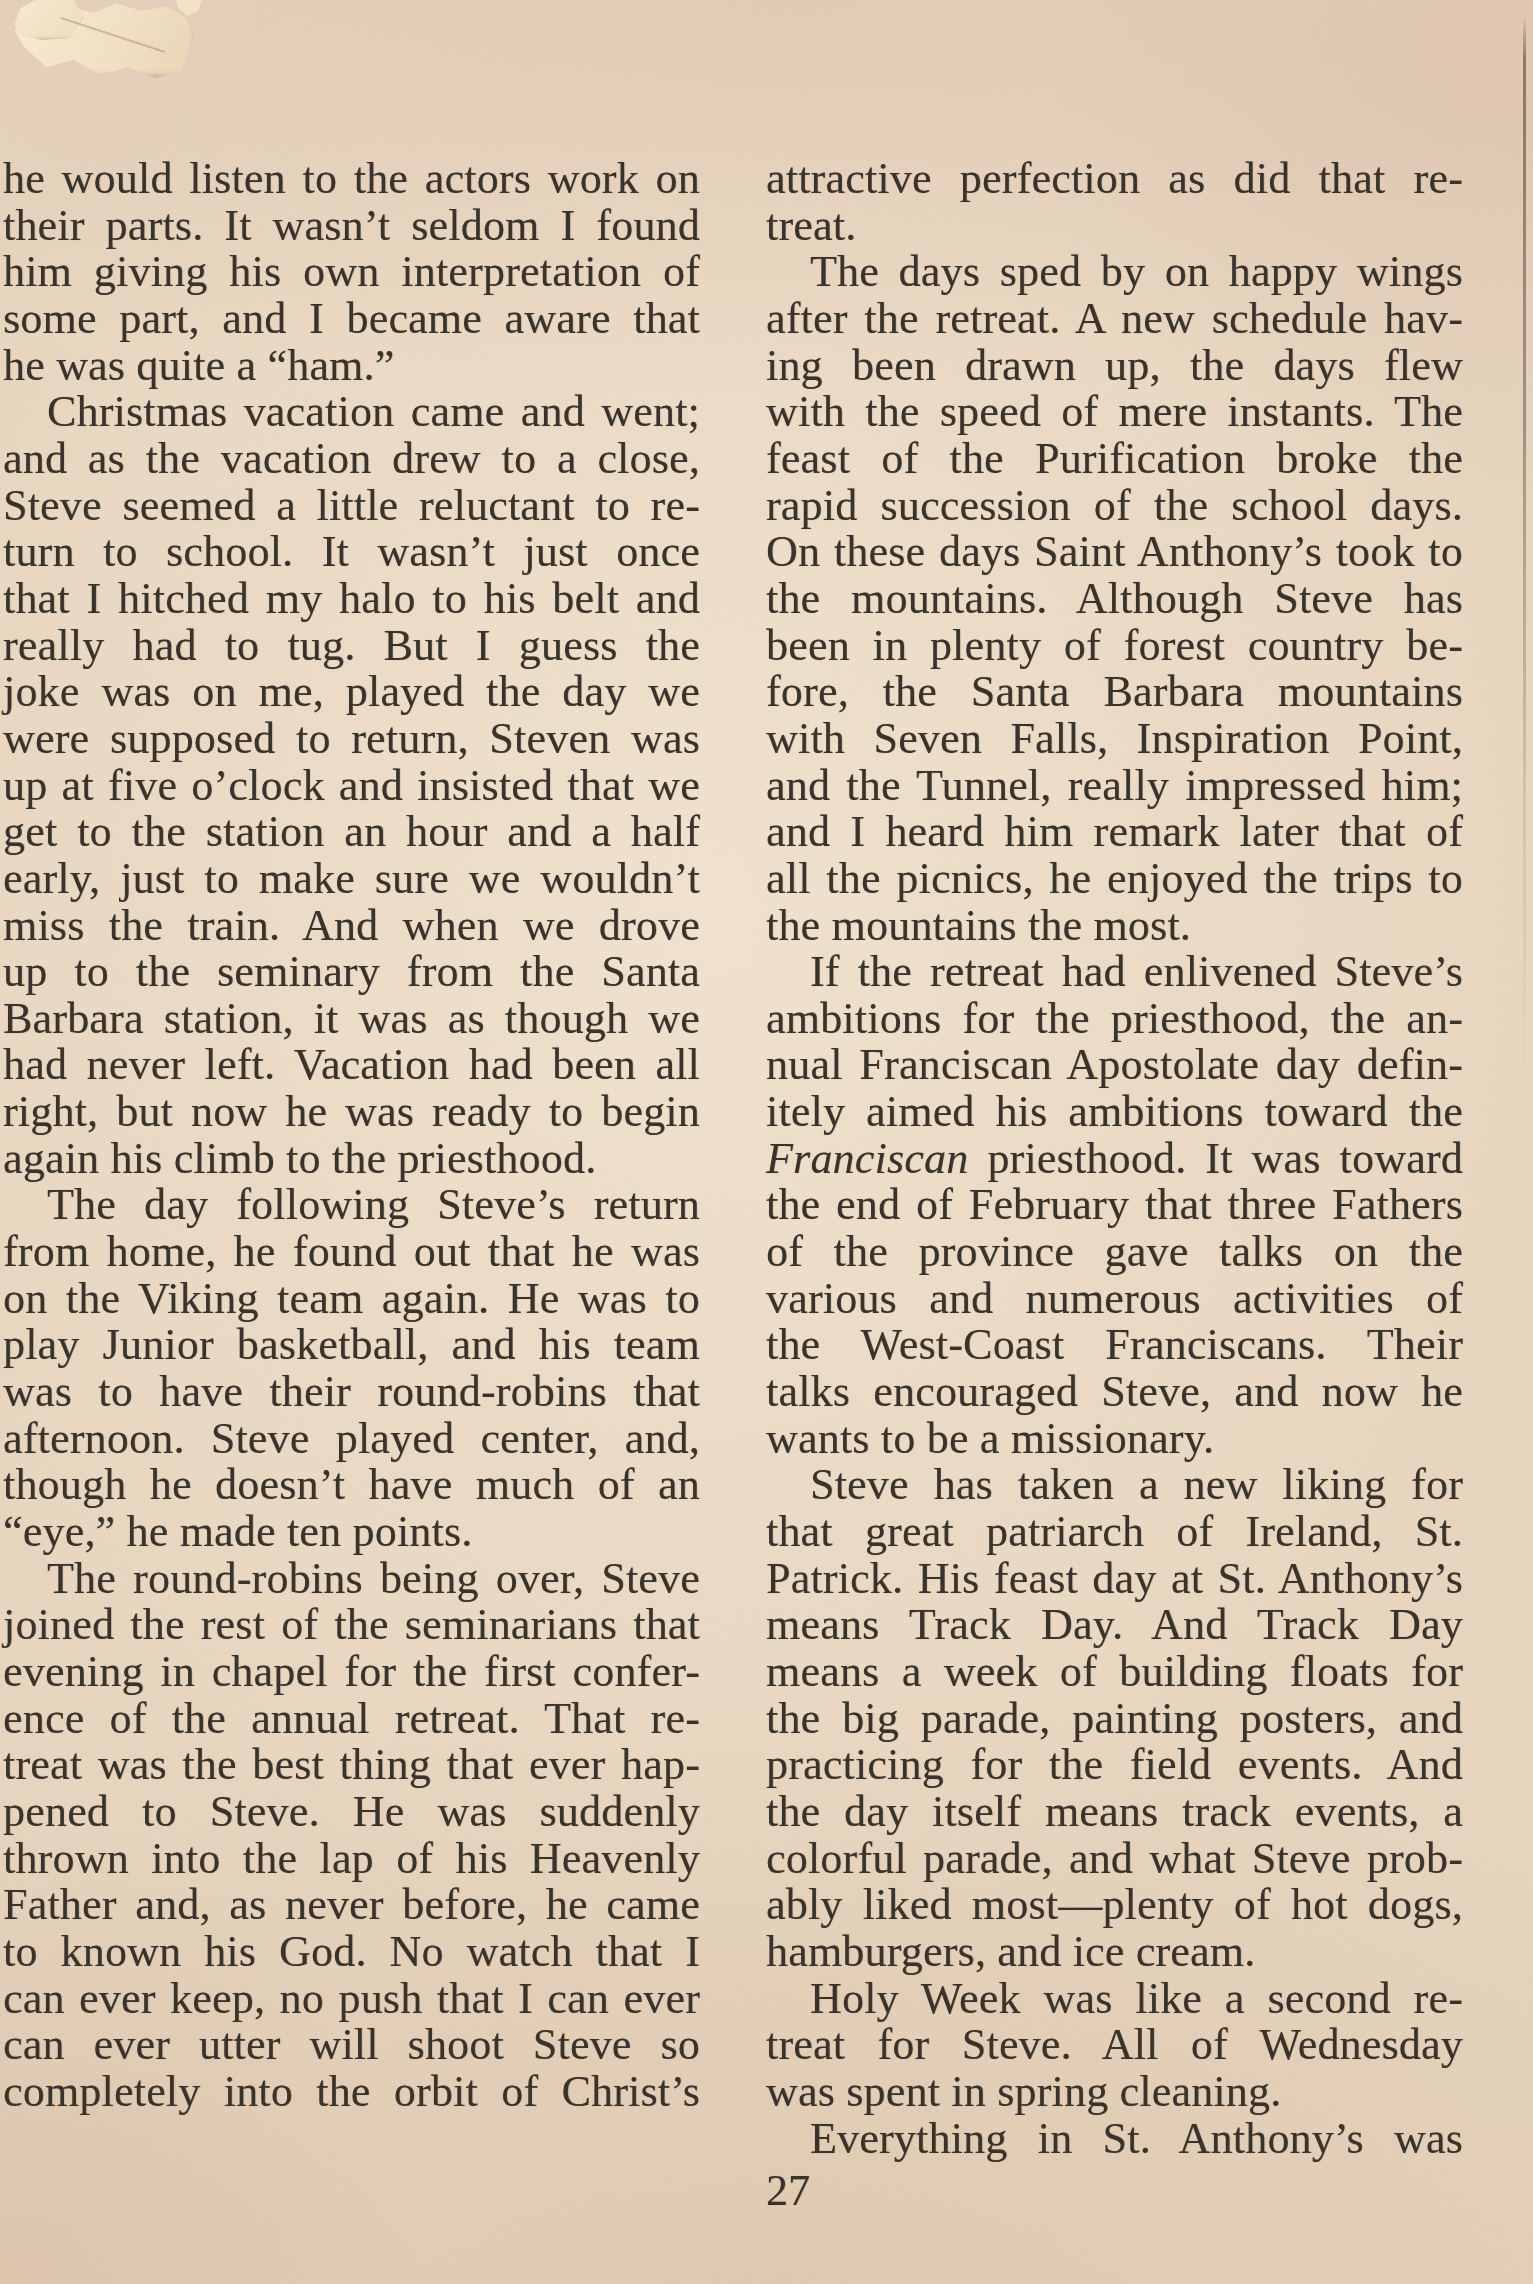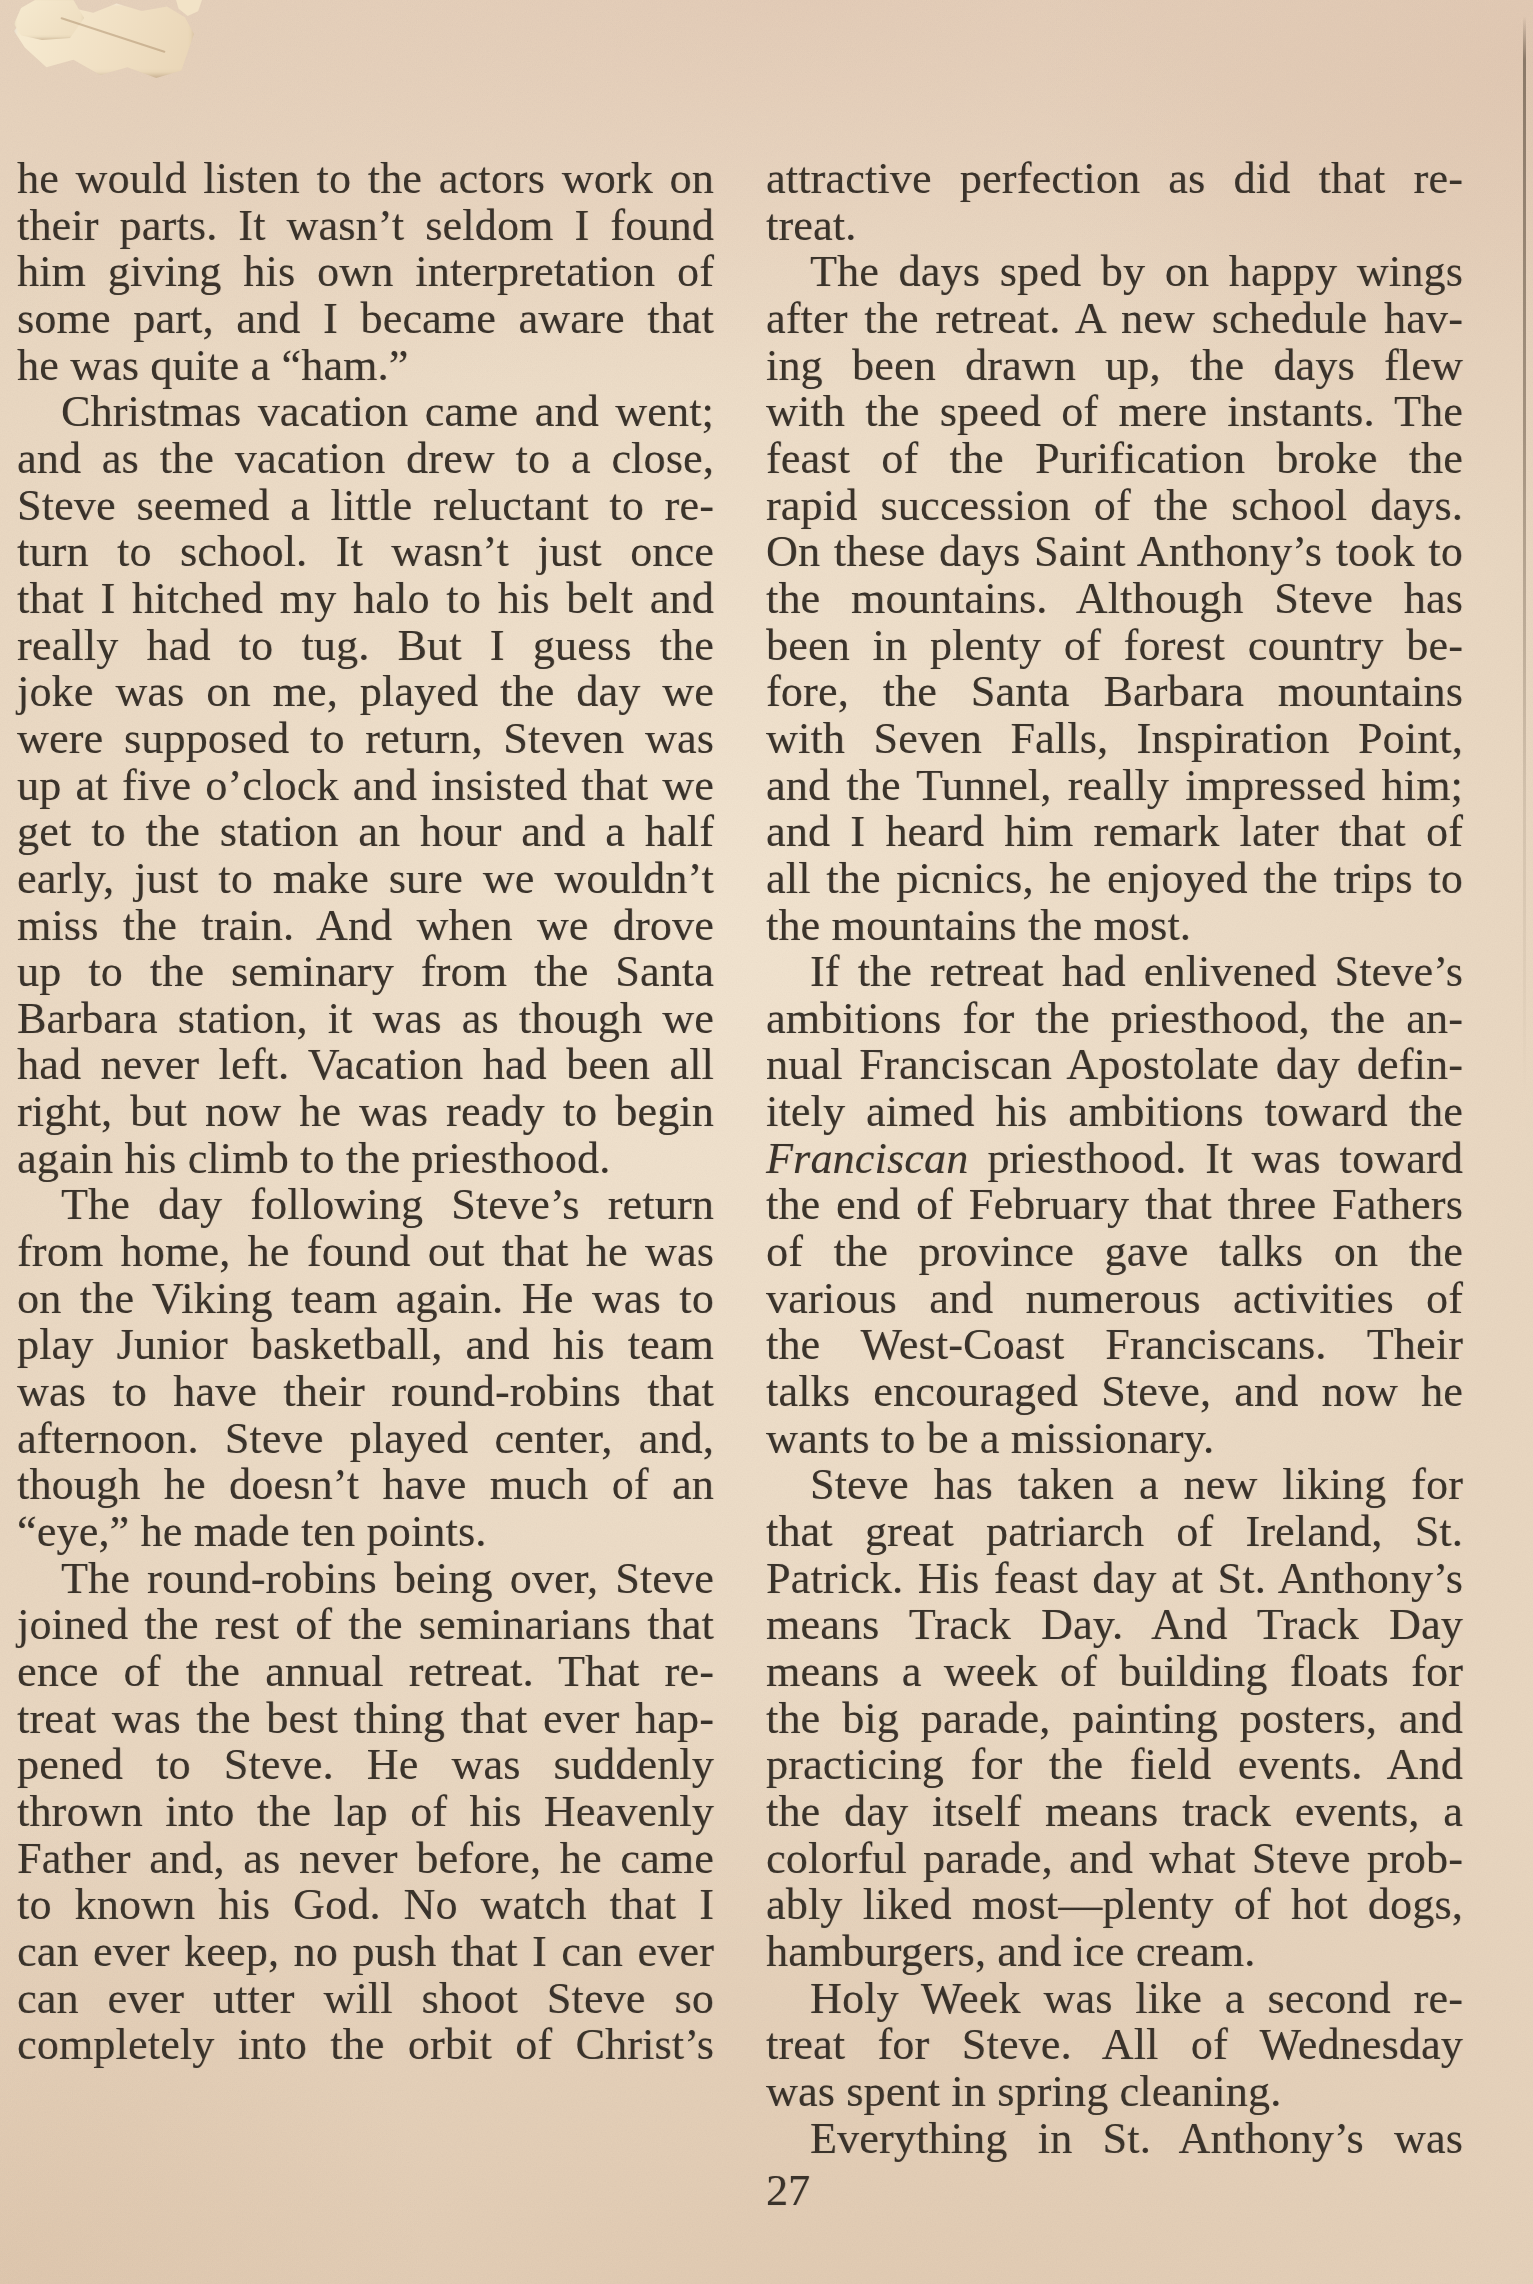--- a/index.html
+++ b/index.html
@@ -23,21 +23,21 @@
     mix-blend-mode: multiply;
     pointer-events: none;
   }
   .text-col {
     position: absolute;
     top: 156px;
     width: 697px;
     color: #3a332b;
     text-shadow: 0.4px 0.4px 0.7px rgba(58,47,35,0.45);
   }
-  #col-left  { left: 17px;  }
+  #col-left  { left: 3px;  }
   #col-right { left: 766px; }
   .ln {
     height: 46.67px;
     line-height: 46.67px;
     font-size: 44px;
     letter-spacing: 0.2px;
     text-align: justify;
     text-align-last: justify;
     white-space: normal;
   }
@@ -140,20 +140,21 @@
       <div class="ln ind">The day following Steve’s return</div>
       <div class="ln">from home, he found out that he was</div>
       <div class="ln">on the Viking team again.  He was to</div>
       <div class="ln">play Junior basketball, and his team</div>
       <div class="ln">was to have their round-robins that</div>
       <div class="ln">afternoon.  Steve played center, and,</div>
       <div class="ln">though he doesn’t have much of an</div>
       <div class="ln end">“eye,” he made ten points.</div>
       <div class="ln ind">The round-robins being over, Steve</div>
       <div class="ln">joined the rest of the seminarians that</div>
+      <div class="ln">evening in chapel for the first confer-</div>
       <div class="ln">ence of the annual retreat.  That re-</div>
       <div class="ln">treat was the best thing that ever hap-</div>
       <div class="ln">pened to Steve.  He was suddenly</div>
       <div class="ln">thrown into the lap of his Heavenly</div>
       <div class="ln">Father and, as never before, he came</div>
       <div class="ln">to known his God.  No watch that I</div>
       <div class="ln">can ever keep, no push that I can ever</div>
       <div class="ln">can ever utter will shoot Steve so</div>
       <div class="ln">completely into the orbit of Christ’s</div>
     </div>

